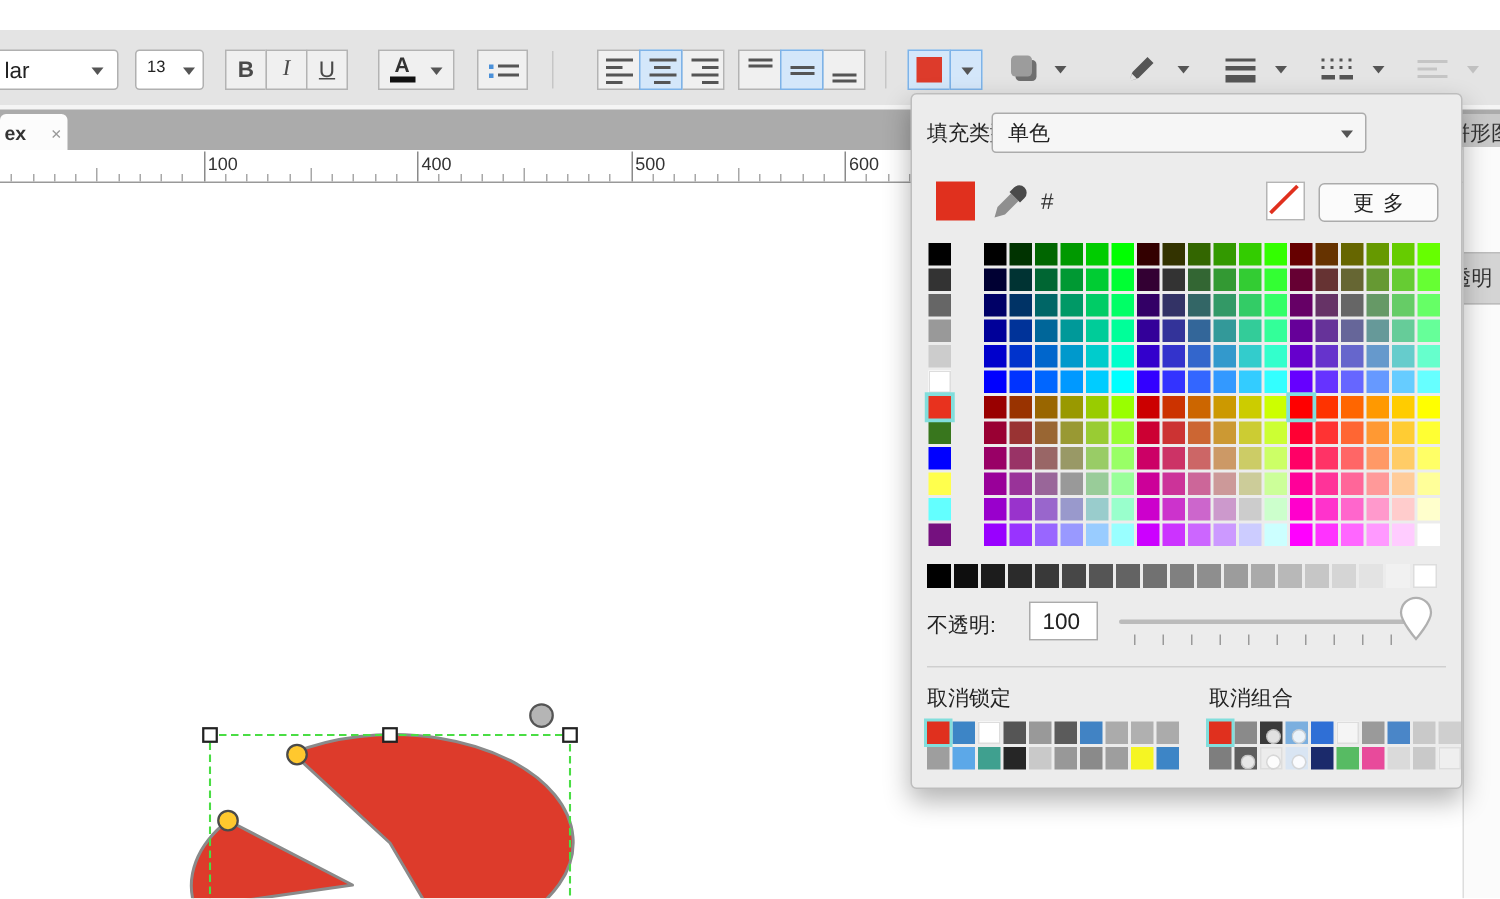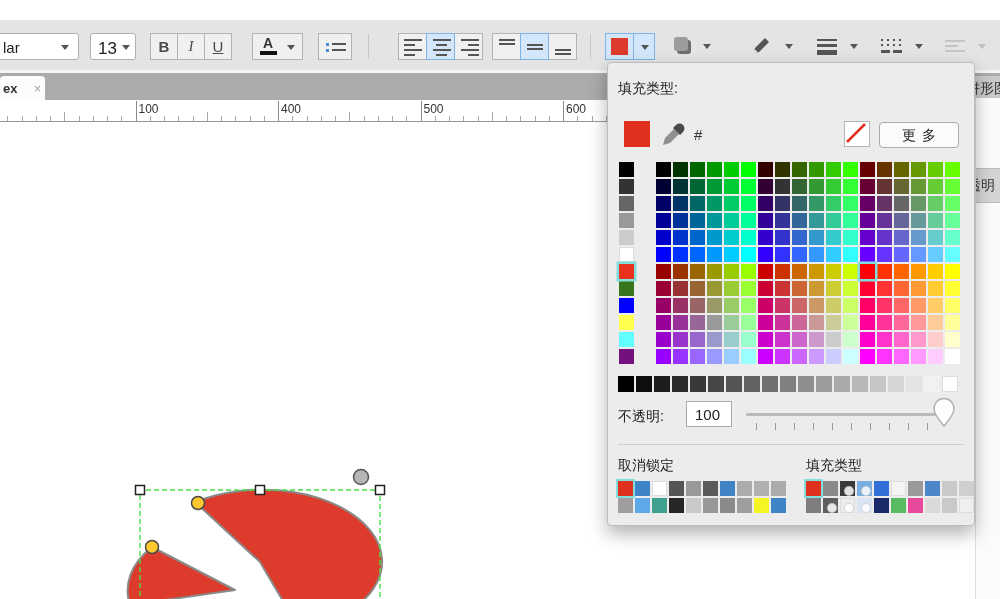--- a/index.html
+++ b/index.html
@@ -64,21 +64,21 @@
 
 <div id="app">
 
 
   <div id="toolbar">
     <div class="tb whitebox" style="left:-57px;width:136px;">
       <span style="position:absolute;left:59px;top:5px;font-size:15px;color:#222;">lar</span>
       <span class="caret" style="position:absolute;left:117px;top:11px;"></span>
     </div>
     <div class="tb whitebox" style="left:90px;width:46px;">
-      <span style="position:absolute;left:7px;top:5px;font-size:17px;color:#222;">13</span>
+      <span style="position:absolute;left:7px;top:5px;font-size:11px;color:#222;">13</span>
       <span class="caret" style="position:absolute;right:5px;top:11px;"></span>
     </div>
     <div class="tb btn" style="left:150px;width:28px;font-weight:bold;font-size:15px;line-height:25px;">B</div>
     <div class="tb btn" style="left:177px;width:28px;font-style:italic;font-size:15px;line-height:25px;font-family:'Liberation Serif',serif;">I</div>
     <div class="tb btn" style="left:204px;width:28px;font-size:15px;line-height:25px;text-decoration:underline;">U</div>
     <div class="tb btn" style="left:252px;width:51px;">
       <span style="position:absolute;left:10px;top:1px;font-size:14px;font-weight:bold;color:#333;">A</span>
       <span style="position:absolute;left:7px;top:17px;width:17px;height:4px;background:#111;"></span>
       <span class="caret" style="position:absolute;right:7px;top:11px;"></span>
     </div>
@@ -265,20 +265,24 @@
   </svg>
 
   <div id="side-strip">
     <div id="sliver-row2">
       <span>透明</span>
     </div>
   </div>
 
   <div id="popover">
     <span class="pp pplabel" style="left:10px;top:17px;">填充类型:</span>
+    <div class="pp" id="fill-type-select">
+      <span id="fill-type-value">单色</span>
+      <span class="caret"></span>
+    </div>
     <div class="pp" id="cur-swatch" style="background: rgb(224, 48, 30);"></div>
     <svg class="pp" style="left:50px;top:54px;" width="28" height="32">
       <path d="M5 28 l2-7 L16 12 l5 5 L12 26 Z" fill="#8f8f8f"></path>
       <path d="M15 11 l7 7 3-3 a4.5 4.5 0 0 0 -7-7 Z" fill="#4a4a4a"></path>
     </svg>
     <span class="pp" style="left:86px;top:63px;font-size:15px;color:#333;">#</span>
     <div class="pp" id="nofill-btn">
       <svg width="22" height="22">
           <line x1="2" y1="20" x2="20" y2="2" stroke="#e0301e" stroke-width="2.5"></line>
         </svg>
@@ -572,21 +576,21 @@
         <div class="rcell" style="left: 17px; top: 17px; background: rgb(92, 168, 232);"></div>
         <div class="rcell" style="left: 34px; top: 17px; background: rgb(63, 160, 143);"></div>
         <div class="rcell" style="left: 51px; top: 17px; background: rgb(38, 38, 38);"></div>
         <div class="rcell" style="left: 68px; top: 17px; background: rgb(201, 201, 201);"></div>
         <div class="rcell" style="left: 85px; top: 17px; background: rgb(152, 152, 152);"></div>
         <div class="rcell" style="left: 102px; top: 17px; background: rgb(138, 138, 138);"></div>
         <div class="rcell" style="left: 119px; top: 17px; background: rgb(158, 158, 158);"></div>
         <div class="rcell" style="left: 136px; top: 17px; background: rgb(245, 245, 35);"></div>
         <div class="rcell" style="left: 153px; top: 17px; background: rgb(61, 133, 198);"></div>
       </div>
-    <span class="pp pplabel" style="left:198px;top:394px;">填充类型</span>
+    <span class="pp pplabel" style="left:198px;top:394px;">取消组合</span>
     <div class="pp" id="recent-pages" style="left:198px;top:418px;">
         <div class="rcell on" style="left: 0px; top: 0px; background: rgb(224, 48, 30); box-shadow: rgb(130, 222, 220) 0px 0px 0px 2px;"></div>
         <div class="rcell" style="left: 17px; top: 0px; background: rgb(138, 138, 138);"></div>
         <div class="rcell" style="left: 34px; top: 0px; background: rgb(58, 58, 58);">
           <div style="position: absolute; left: 4px; top: 5px; width: 8px; height: 8px; border-radius: 50%; background: rgba(255, 255, 255, 0.85); border: 1px solid rgba(0, 0, 0, 0.15);"></div>
         </div>
         <div class="rcell" style="left: 51px; top: 0px; background: rgb(123, 175, 223);">
           <div style="position: absolute; left: 4px; top: 5px; width: 8px; height: 8px; border-radius: 50%; background: rgba(255, 255, 255, 0.85); border: 1px solid rgba(0, 0, 0, 0.15);"></div>
         </div>
         <div class="rcell" style="left: 68px; top: 0px; background: rgb(47, 111, 214);"></div>

